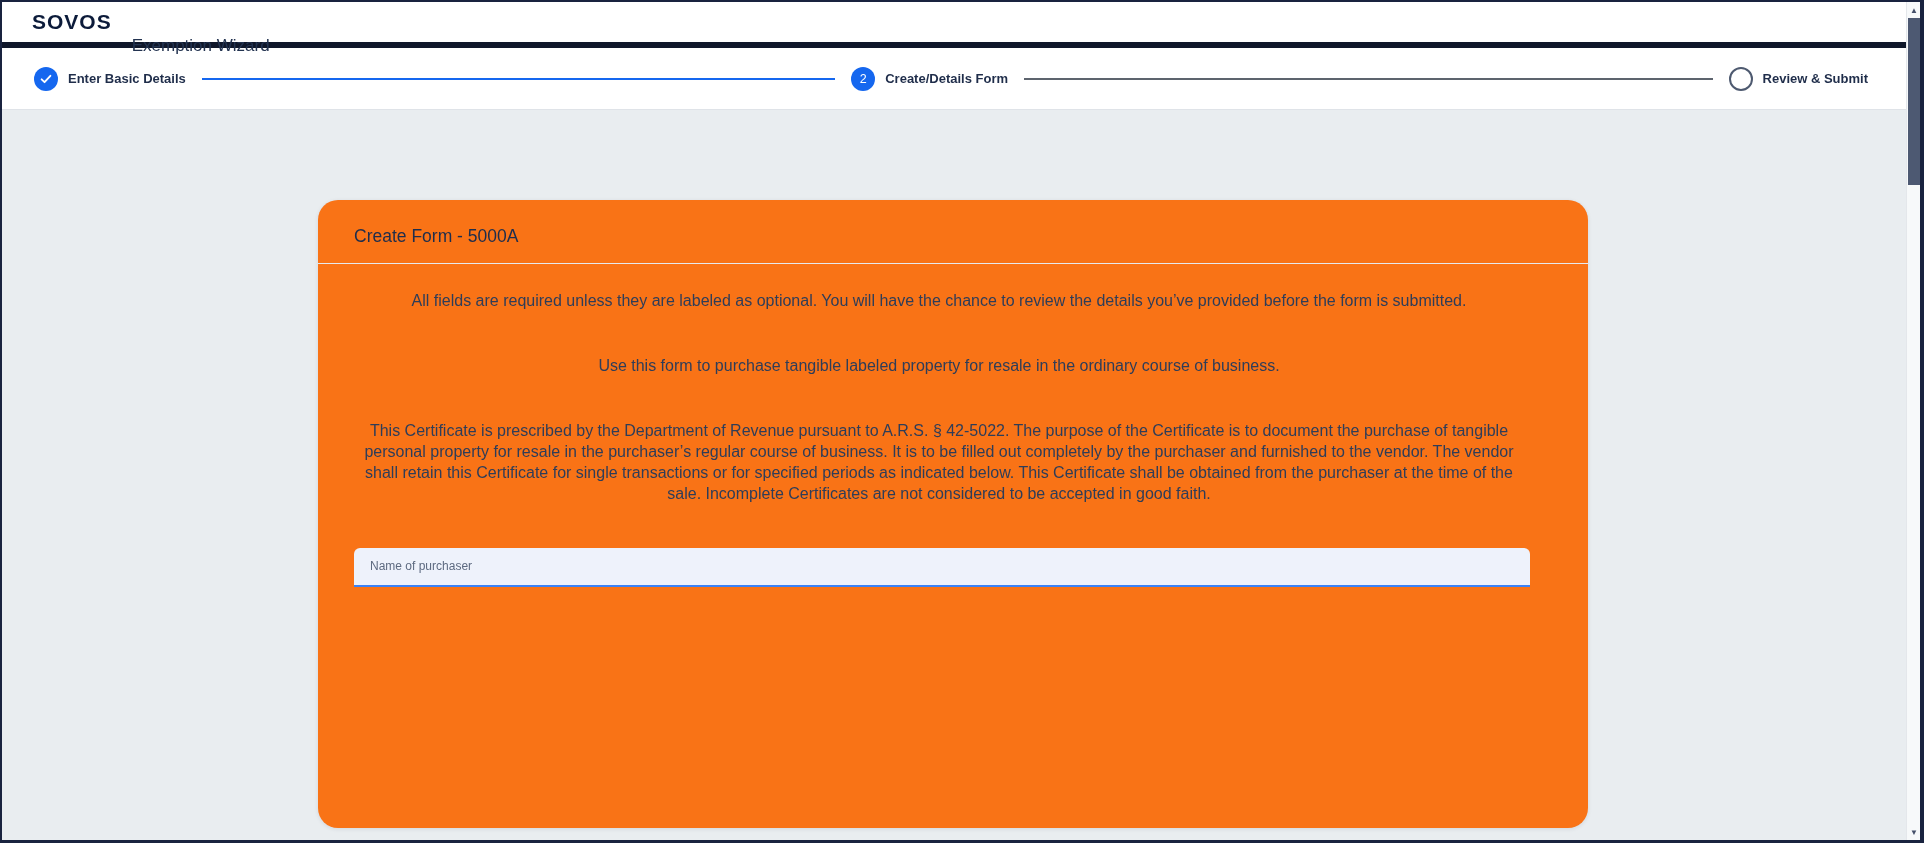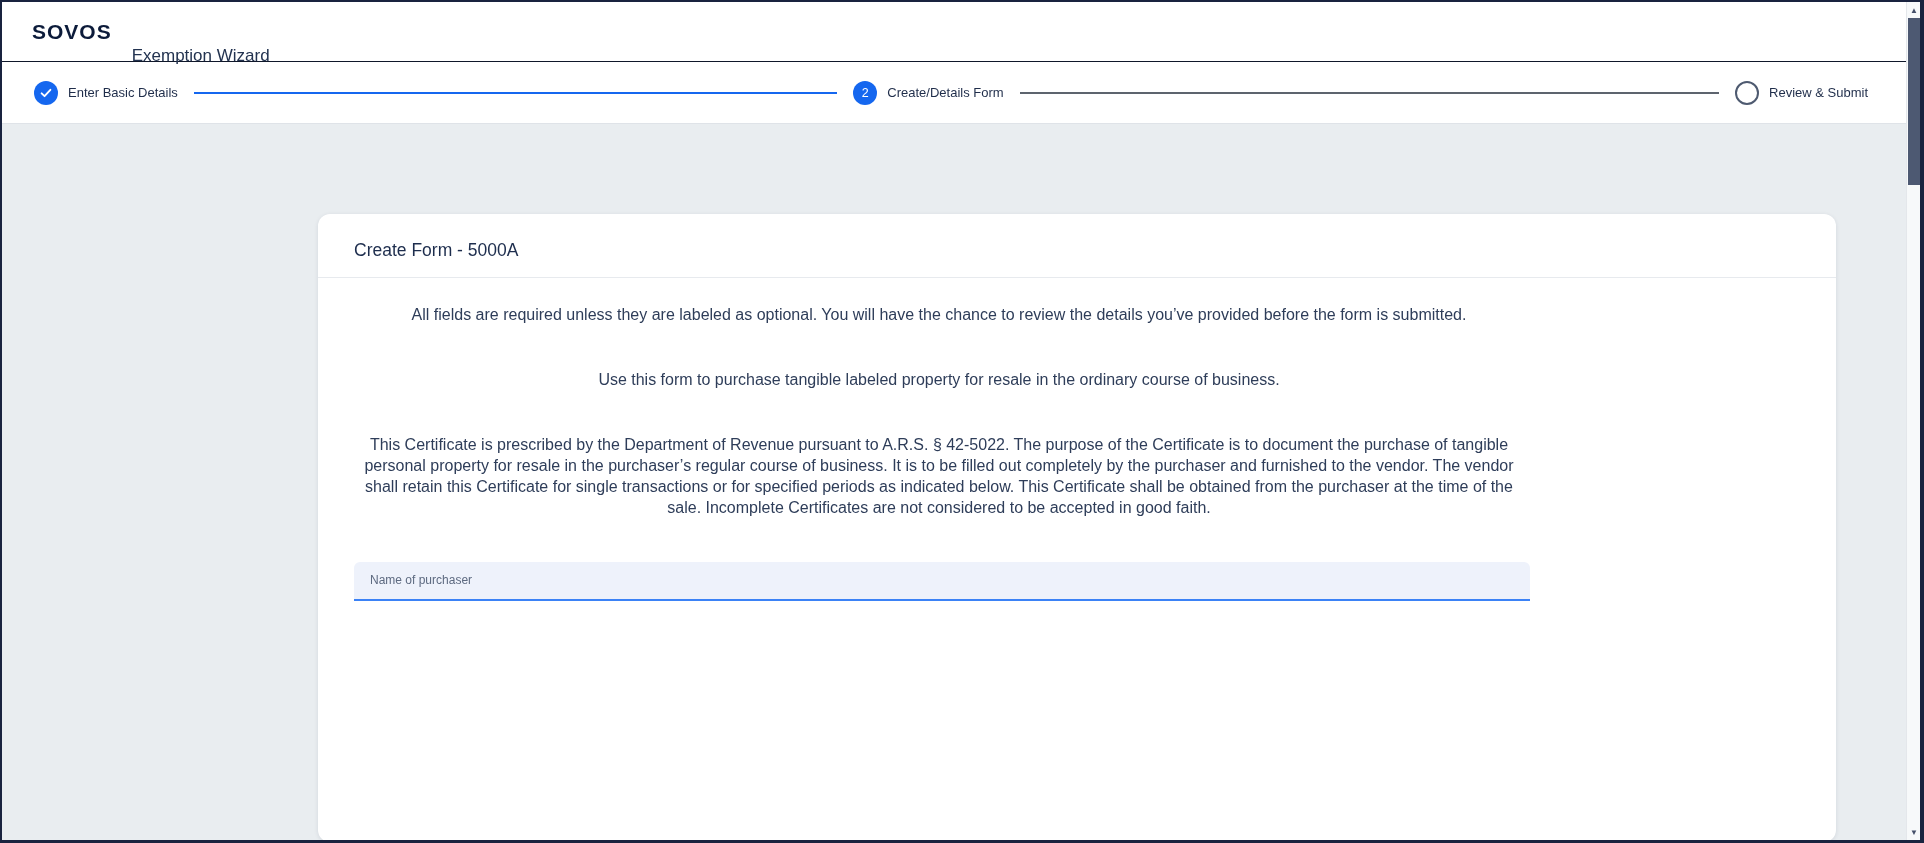--- a/index.html
+++ b/index.html
@@ -8,56 +8,56 @@
 
   .frame {
     position:relative; width:1924px; height:843px;
     border:solid #19233f; border-width:2px 4px 3px 2px;
     background:#e9edf0; overflow:hidden;
   }
 
   
   .header { background:#ffffff; }
   .brand-row {
-    height:60px; display:flex; align-items:center;
-    padding-left:30px; border-bottom:1px solid #0f172a;
+    height:46px; display:flex; align-items:center;
+    padding-left:30px; border-bottom:6px solid #0f172a;
   }
   .logo {
     font-size:21px; font-weight:800; letter-spacing:1px;
     color:#0c1b3a;
   }
   .app-title {
     margin-left:20px; font-size:17px; font-weight:500; color:#233350;margin-top:48px;
   }
 
   
   .stepper {
     height:62px; display:flex; align-items:center;
     padding:0 52px 0 32px; background:#ffffff;
     border-bottom:1px solid #dfe3e8;
   }
   .step { display:flex; align-items:center; gap:10px; cursor:default; }
-  .step-label { font-size:13px; font-weight:400; color:#1f2d4a; white-space:nowrap; }
+  .step-label { font-size:13px; font-weight:700; color:#1f2d4a; white-space:nowrap; }
   .circle {
     width:24px; height:24px; border-radius:50%;
     display:flex; align-items:center; justify-content:center; flex:none;
   }
   .circle.done, .circle.active { background:#1567ef; }
   .circle.active { color:#ffffff; font-size:12.5px; font-weight:500; }
   .circle.todo { background:#ffffff; border:2px solid #4e5a70; }
   .check-svg { width:14px; height:14px; display:block; }
   .connector { height:2px; margin:0 16px; }
   .connector.blue { background:#1567ef; flex:0.92; }
   .connector.gray { background:#5d646e; flex:1; }
 
   
   .page { height:728px; }
   .card {
-    margin:90px 0 0 316px; width:1518px; min-height:628px;
-    background:#ffffff; border-radius:12px;
+    margin:90px 0 0 316px; width:1270px; min-height:628px;
+    background:#f97316; border-radius:20px;
     box-shadow:0 1px 4px rgba(20,30,60,0.10);
   }
   .card-title-row { padding:26px 36px 16px; border-bottom:1px solid #e7eaee; }
   .card-title { font-size:17.5px; font-weight:500; color:#1d2d4d; }
   .card-body { padding:26px 36px 30px; }
   .card-body p {
     font-size:16px; line-height:21px; color:#2e3d59;
     max-width:1170px; margin:0 0 44px;text-align:center;
   }
   .section-label {

